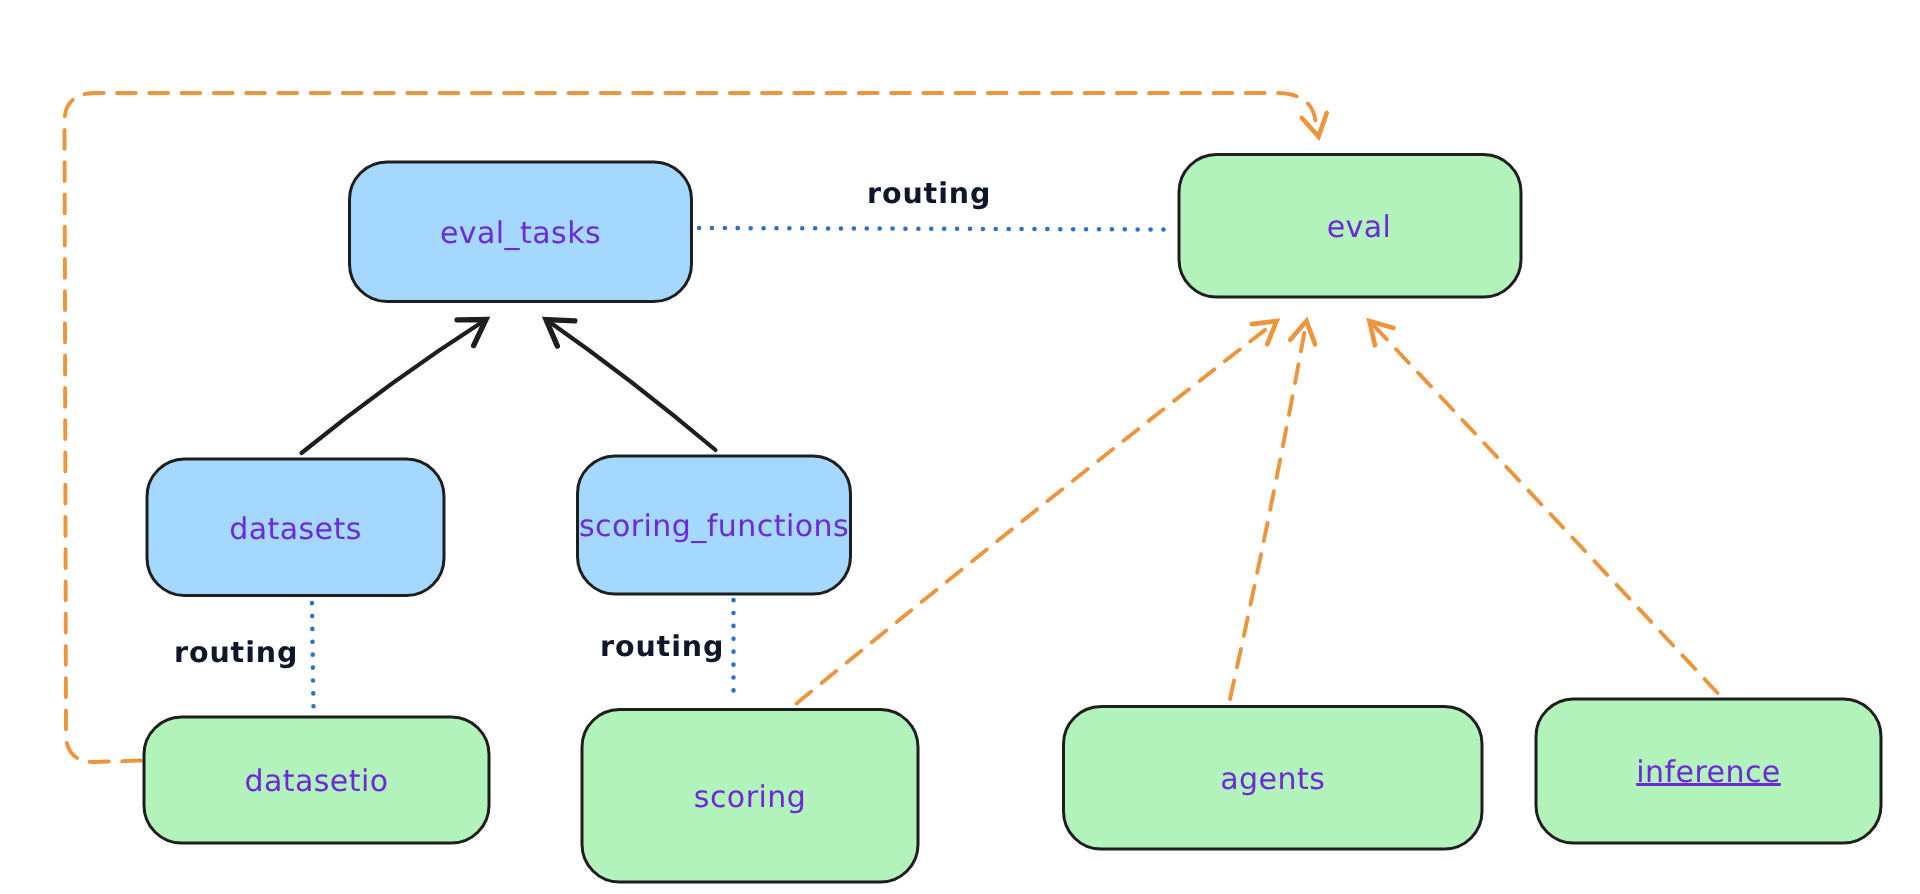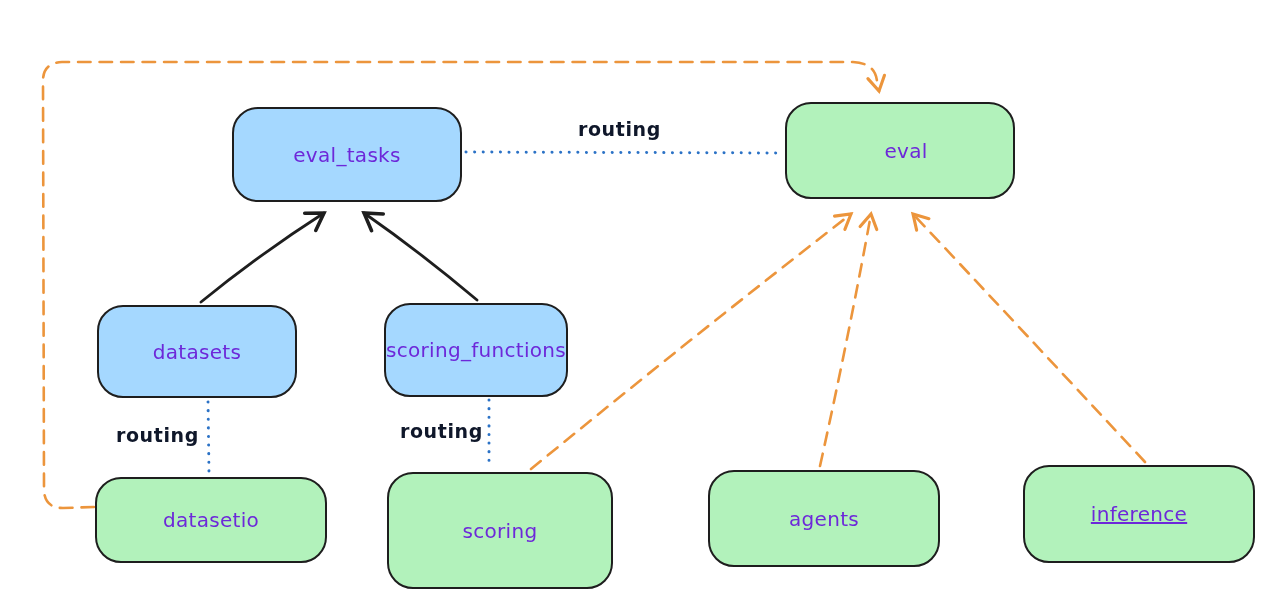--- a/index.html
+++ b/index.html
@@ -75,21 +75,21 @@
   </div>
 
   <div class="node green" style="left:95px;top:477px;width:232px;height:86px;">
     <span>datasetio</span>
   </div>
 
   <div class="node green" style="left:387px;top:472px;width:226px;height:117px;">
     <span>scoring</span>
   </div>
 
-  <div class="node green" style="left:708px;top:470px;width:232px;height:97px;">
+  <div class="node green" style="left:708px;top:470px;width:281px;height:97px;">
     <span>agents</span>
   </div>
 
   <div class="node green" style="left:1023px;top:465px;width:232px;height:98px;text-decoration:underline;">
     <span>inference</span>
   </div>
 
   <div class="routing-label" style="left:578px;top:118px;">routing</div>
   <div class="routing-label" style="left:116px;top:424px;">routing</div>
   <div class="routing-label" style="left:400px;top:420px;">routing</div>

